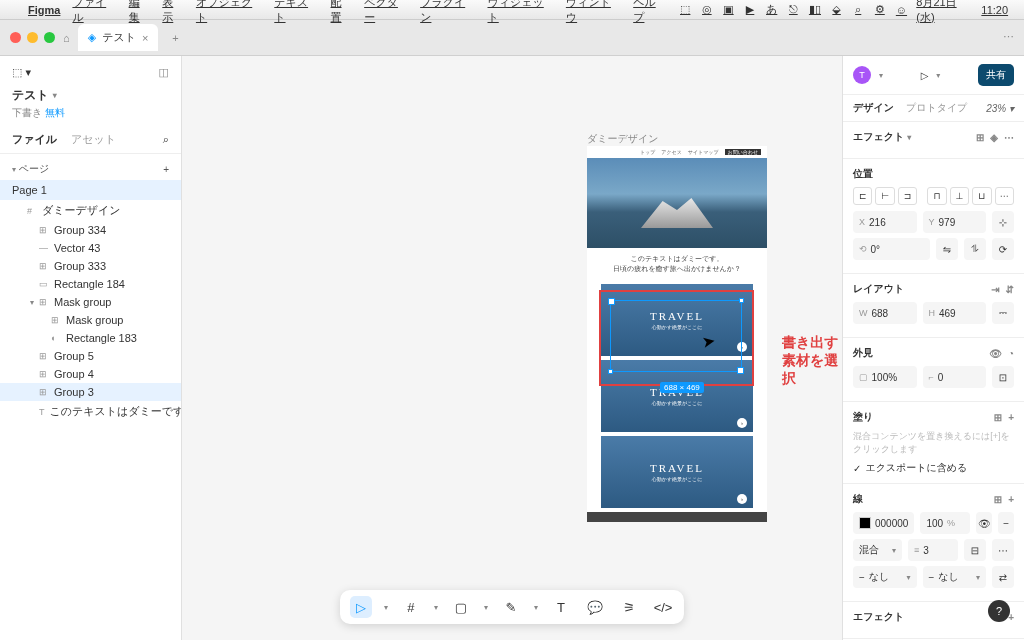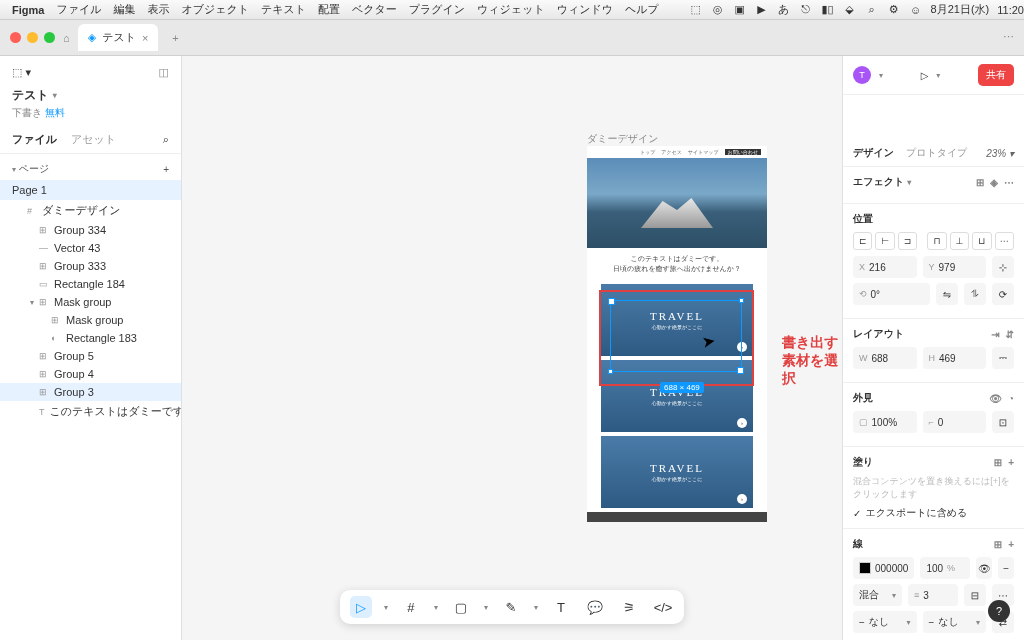--- a/index.html
+++ b/index.html
@@ -1,18 +1,18 @@
 <!DOCTYPE html>
 <html><head>
 <meta charset="utf-8">
 <style>
 * { margin: 0; padding: 0; box-sizing: border-box; font-family: -apple-system, "Hiragino Sans", sans-serif; }
 body { width: 1024px; height: 640px; background: #f0f0f0; overflow: hidden; font-size: 11px; color: #333; }
 
-.menubar { height: 20px; background: linear-gradient(#fafafa,#e8e8e8); display: flex; align-items: center; padding: 0 0; gap: 12px; font-size: 11px; border-bottom: 1px solid #ccc; }
+.menubar { height: 20px; background: linear-gradient(#fafafa,#e8e8e8); display: flex; align-items: center; padding: 0 16px; gap: 12px; font-size: 11px; border-bottom: 1px solid #ccc; text-decoration: underline; }
 .menubar .apple { font-size: 13px; }
 .menubar .right { margin-left: auto; display: flex; gap: 8px; align-items: center; font-size: 11px; }
 .menubar .ico { width: 14px; height: 14px; display: inline-flex; align-items: center; justify-content: center; }
 
 .titlebar { height: 36px; background: #e8e8e8; display: flex; align-items: center; padding: 0 10px; gap: 8px; border-bottom: 1px solid #d0d0d0; }
 .traffic { display: flex; gap: 6px; }
 .dot { width: 11px; height: 11px; border-radius: 50%; }
 .dot.r { background: #ff5f57; } .dot.y { background: #febc2e; } .dot.g { background: #28c840; }
 .tab { background: #fff; border-radius: 6px 6px 0 0; padding: 6px 10px; display: flex; gap: 6px; align-items: center; font-size: 11px; }
 .tab .close { color: #888; }
@@ -59,22 +59,22 @@
 .annotation { position: absolute; top: 278px; left: 600px; color: #e04040; font-size: 14px; font-weight: 600; }
 .footer-bar { height: 10px; background: #444; margin-top: 4px; }
 
 .toolbar { position: absolute; bottom: 16px; left: 50%; transform: translateX(-50%); background: #fff; border-radius: 10px; box-shadow: 0 2px 10px rgba(0,0,0,0.15); padding: 6px 10px; display: flex; gap: 12px; align-items: center; }
 .toolbar .tbtn { width: 22px; height: 22px; display: flex; align-items: center; justify-content: center; border-radius: 5px; font-size: 13px; }
 .toolbar .tbtn.act { background: #ddeeff; color: #0d99ff; }
 
 .rightpanel { width: 182px; background: #fff; border-left: 1px solid #e0e0e0; overflow-y: auto; font-size: 10px; }
 .rp-head { display: flex; align-items: center; padding: 8px 10px; gap: 8px; border-bottom: 1px solid #eee; }
 .avatar { width: 18px; height: 18px; border-radius: 50%; background: #a855f7; color: #fff; display: flex; align-items: center; justify-content: center; font-size: 9px; }
-.sharebtn { background: #ef4444; color: #fff; padding: 4px 8px; border-radius: 5px; font-size: 10px; margin-left: auto; text-align: right; }
-.rp-tabs { display: flex; padding: 6px 10px; gap: 12px; border-bottom: 1px solid #eee; align-items: center; margin-top: 45px; }
+.sharebtn { background: #0c4a6e; color: #fff; padding: 4px 8px; border-radius: 5px; font-size: 10px; margin-left: auto; text-align: right; }
+.rp-tabs { display: flex; padding: 6px 10px; gap: 12px; border-bottom: 1px solid #eee; align-items: center; }
 .rp-tabs .act { font-weight: 600; }
 .rp-tabs .zoom { margin-left: auto; color: #666; font-style: italic; }
 .rp-section { padding: 8px 10px; border-bottom: 1px solid #eee; }
 .rp-section-title { font-size: 10px; font-weight: 600; margin-bottom: 6px; display: flex; align-items: center; }
 .rp-section-title .ricons { margin-left: auto; display: flex; gap: 6px; color: #888; }
 .align-row { display: flex; gap: 3px; margin-bottom: 6px; }
 .align-btn { width: 20px; height: 18px; border: 1px solid #ddd; border-radius: 3px; display: flex; align-items: center; justify-content: center; font-size: 9px; }
 .inp-row { display: flex; gap: 6px; margin-bottom: 5px; }
 .inp { flex: 1; background: #f5f5f5; border-radius: 4px; padding: 4px 6px; display: flex; gap: 4px; align-items: center; font-size: 10px; }
 .inp .lbl { color: #999; font-size: 9px; }

